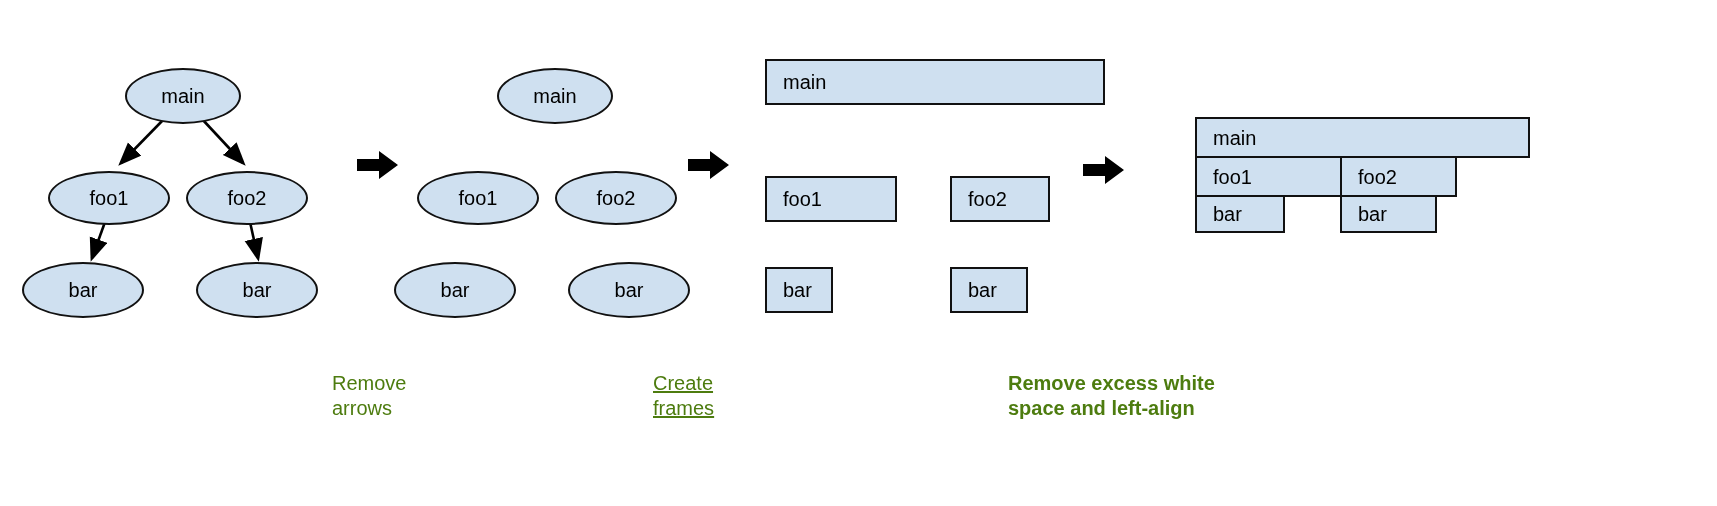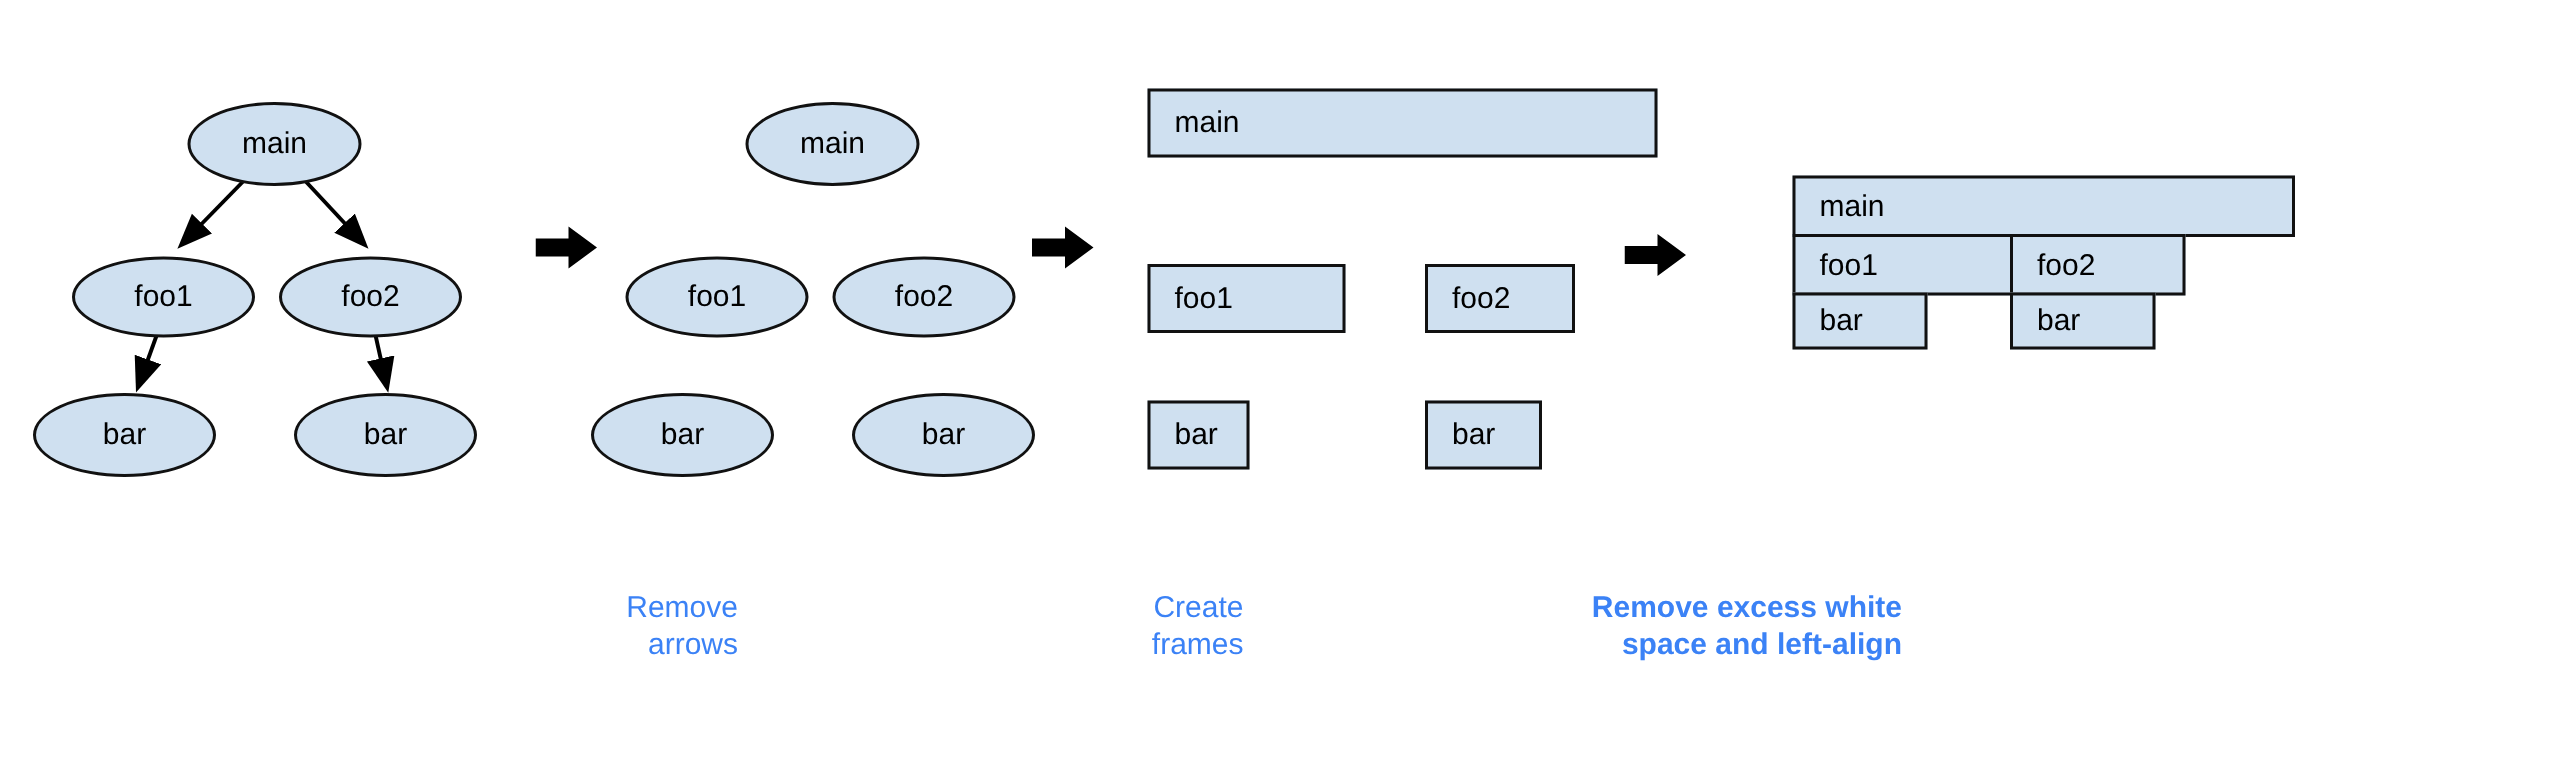--- a/index.html
+++ b/index.html
@@ -1,21 +1,21 @@
 <!DOCTYPE html>
 <html><head>
 <meta charset="utf-8">
 <style>
   html,body{margin:0;padding:0;background:#ffffff;}
   body{
     width:1717px;height:506px;position:relative;overflow:hidden;
     font-family:"Liberation Sans","DejaVu Sans",sans-serif;
     color:#000000;
   }
-  .stage{position:absolute;left:0;top:0;width:1717px;height:506px;text-align:right;}
+  .stage{position:absolute;left:0;top:0;width:1717px;height:506px;}
 
   
   .ellipse{
     position:absolute;
     background:#cfe0f0;
     border:2.5px solid #111111;
     border-radius:50%;
     display:flex;align-items:center;justify-content:center;
     font-size:20px;line-height:1;
     box-sizing:border-box;
@@ -39,22 +39,21 @@
 
   
   .steparrow{position:absolute;}
 
   
   .caption{
     position:absolute;
     font-size:20px;
     line-height:25px;
     white-space:pre-line;
-    color:#3b82f6;
-    margin-top:22px;
+    color:#4d7c0f;
   }
 </style>
 </head>
 <body>
 
 <div class="stage">
 
   <div>
 
     <svg class="edge" style="left:0px;top:0px;width:360px;height:340px;">
@@ -148,19 +147,19 @@
       <span>bar</span>
     </div>
     <div class="rect" style="left:1340px;top:195px;width:97px;height:38px;">
       <span>bar</span>
     </div>
   </div>
 
   <div class="caption" style="left:332px;top:371px;width:160px;">Remove
 arrows</div>
 
-  <div class="caption" style="left:669px;top:371px;width:160px;">Create
+  <div class="caption" style="left:653px;top:371px;width:160px;text-decoration:underline;">Create
 frames</div>
 
   <div class="caption" style="left:1008px;top:371px;width:260px;font-weight:bold;">Remove excess white
 space and left-align</div>
 
 </div>
 
 </body></html>

